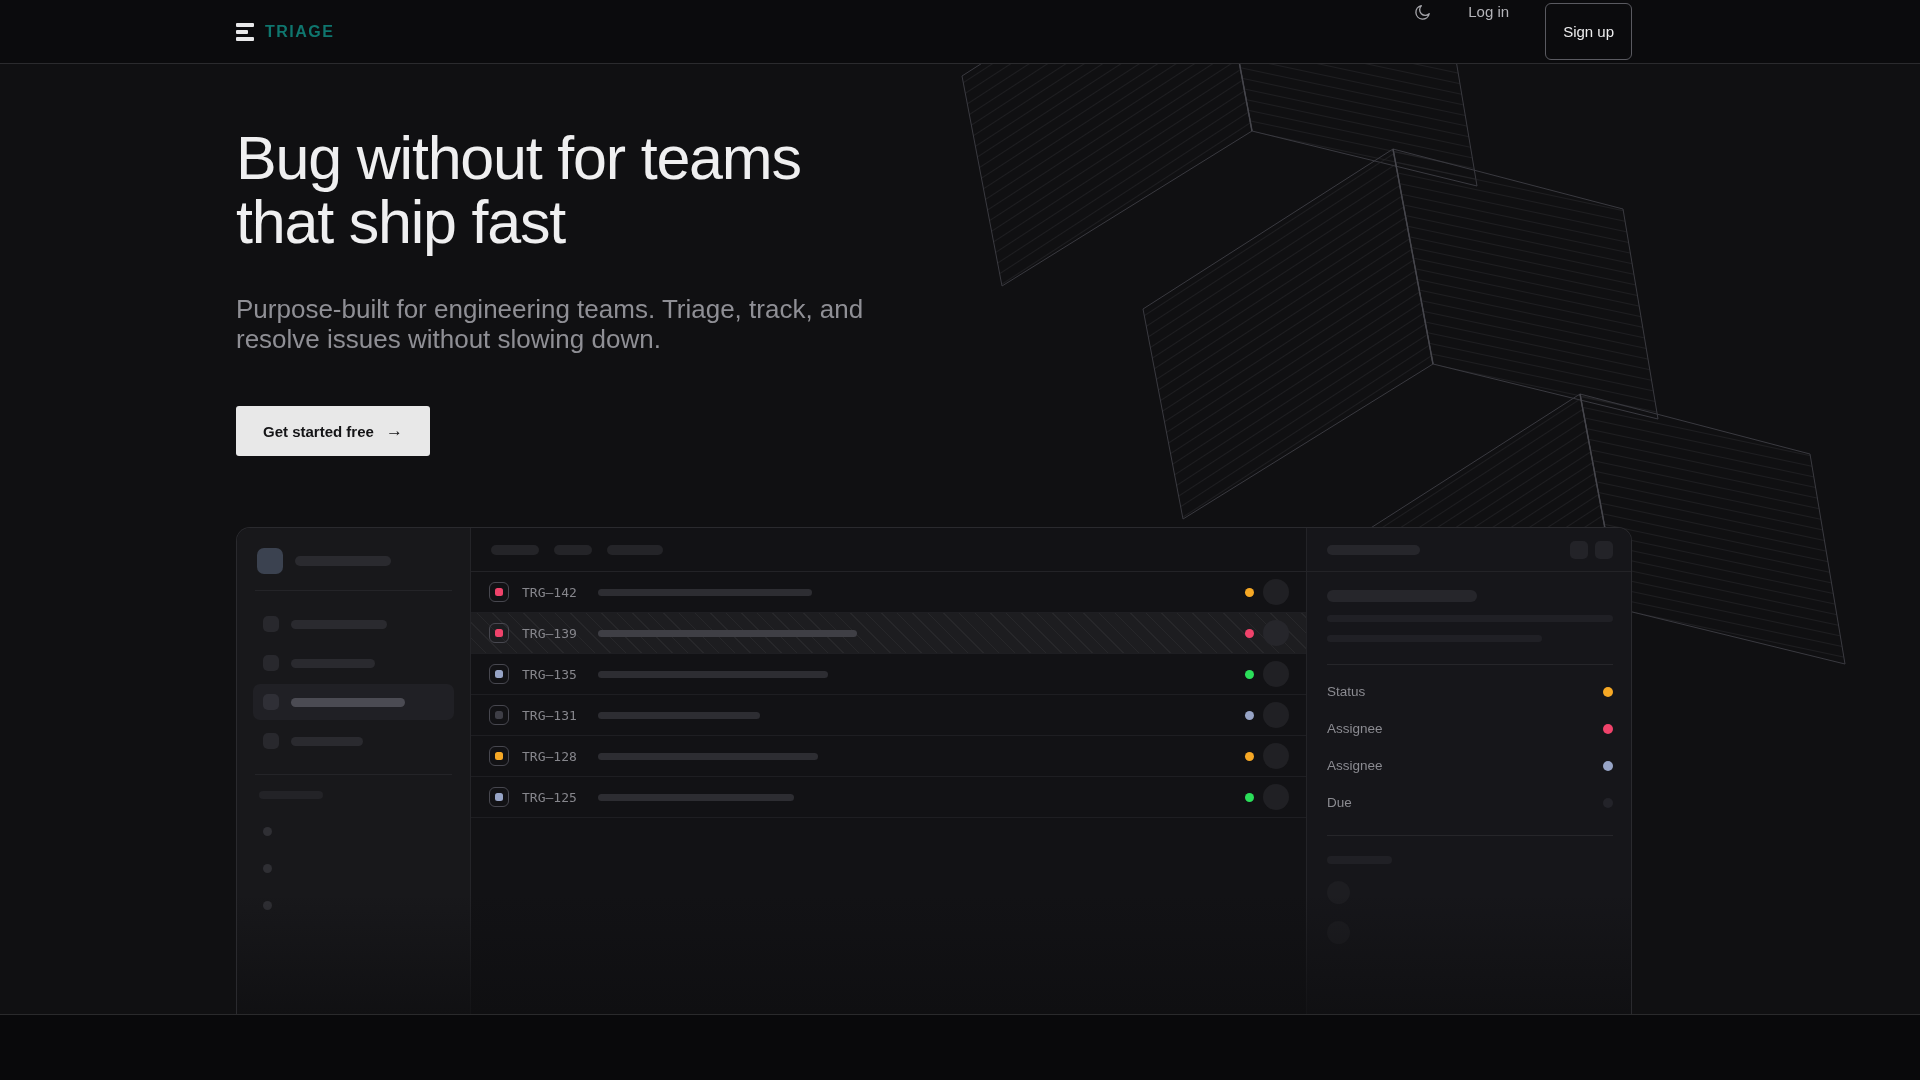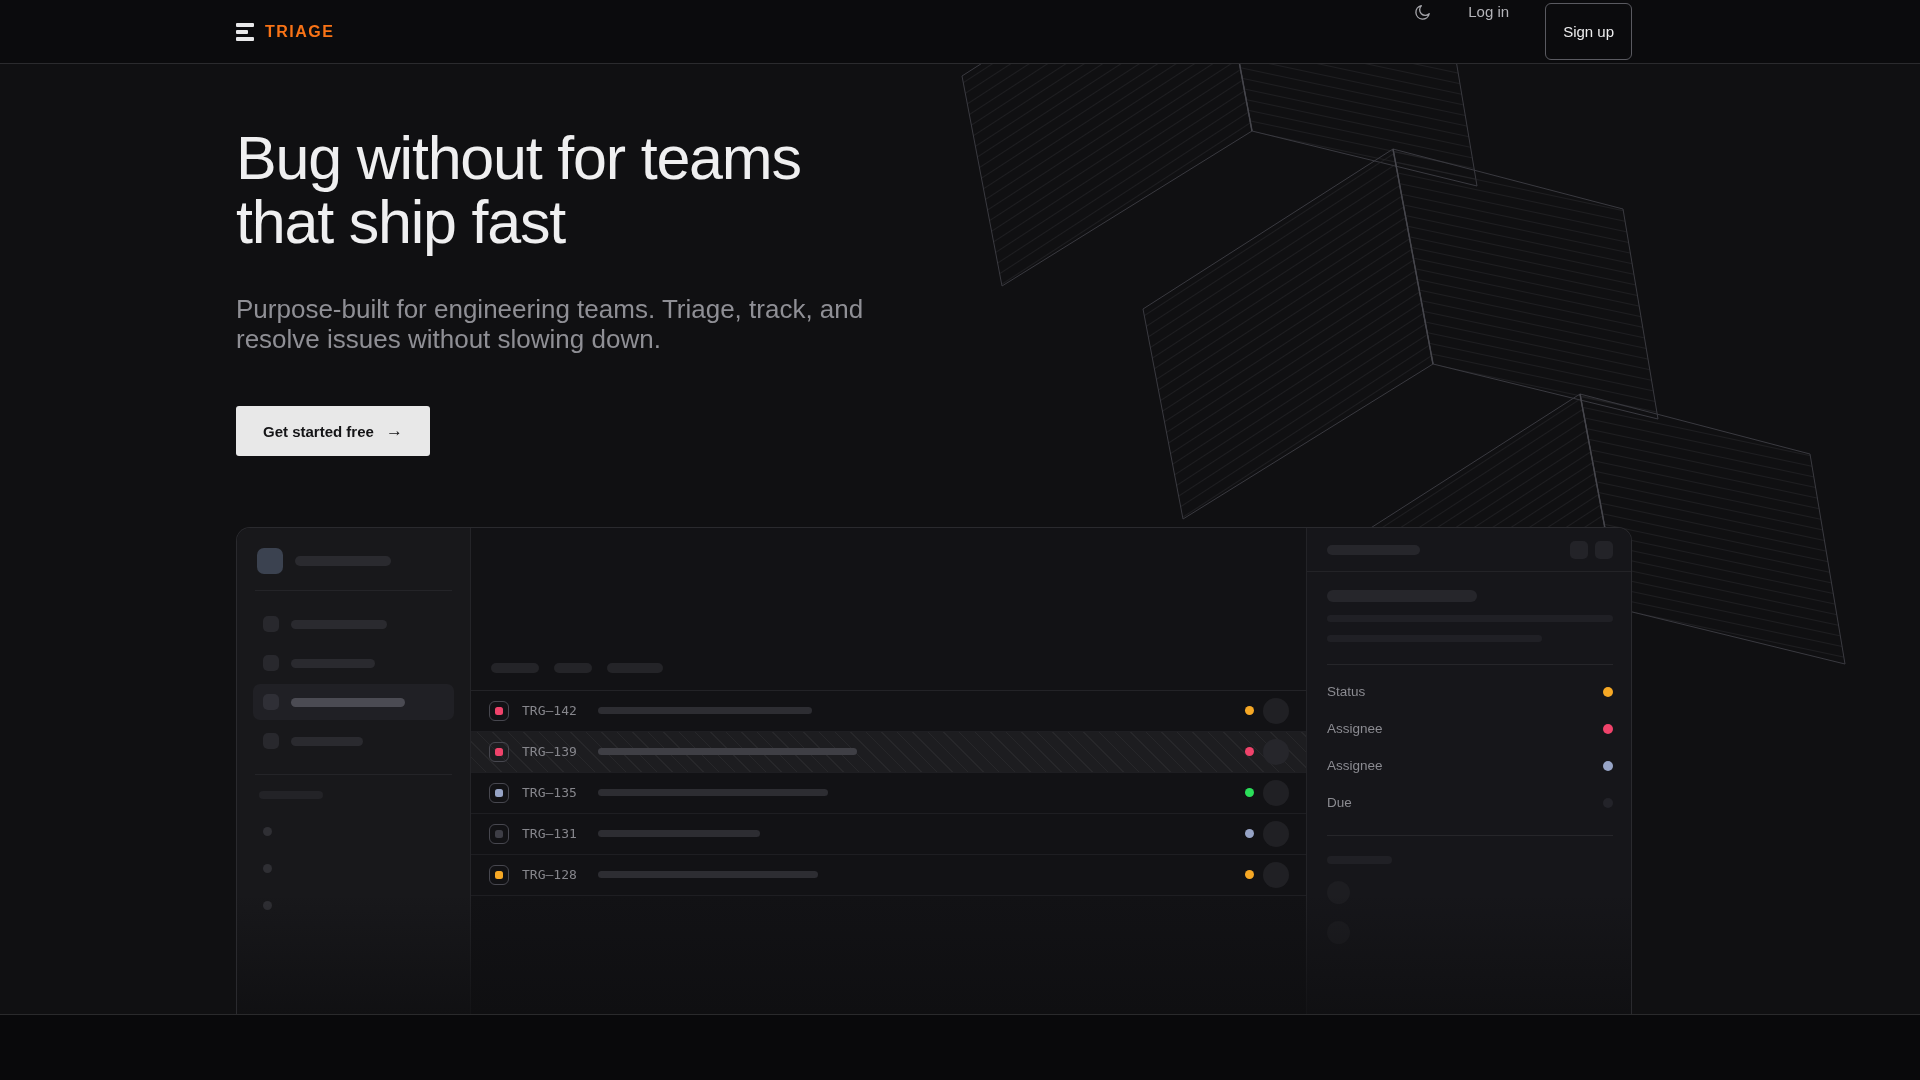--- a/index.html
+++ b/index.html
@@ -9,21 +9,21 @@
   
   .nav { position:relative; height:64px; background:#0b0b0d; border-bottom:1px solid #2b2b2e;
          display:flex; align-items:center; justify-content:space-between;
          padding:0 288px 0 236px; z-index:5; }
   .brand { display:flex; align-items:center; gap:11px; }
   .logo { display:flex; flex-direction:column; gap:3px; }
   .logo i { display:block; height:4px; border-radius:1px; background:#e9e9ea; }
   .logo i:nth-child(1){ width:18px; }
   .logo i:nth-child(2){ width:12px; }
   .logo i:nth-child(3){ width:18px; }
-  .brand-name { color:#f97316; font-size:16px; font-weight:700; letter-spacing:1.5px; }
+  .brand-name { color:#0f766e; font-size:16px; font-weight:700; letter-spacing:1.5px; }
   .nav-right { display:flex; align-items:flex-start; gap:36px; }
   .moon-btn { background:none; border:none; cursor:pointer; display:flex; align-items:center; }
   .moon-btn svg { width:19px; height:19px; stroke:#a6a6ab; fill:none; stroke-width:1.7; }
   .login { color:#b4b4b9; font-size:15px; background:none; border:none; cursor:pointer; }
   .signup { color:#ededee; font-size:15px; background:transparent; border:1px solid #5a5a60;
             border-radius:6px; padding:19px 17px; cursor:pointer; }
 
   
   .hero { position:relative; height:950px; background:#101012; overflow:hidden; }
   .decor { position:absolute; top:0; left:0; width:1920px; height:950px; pointer-events:none; }
@@ -58,21 +58,21 @@
   .side-nav { padding:12px 0; }
   .side-item { display:flex; align-items:center; gap:12px; padding:10px 10px; border-radius:7px; margin:3px 0; }
   .side-item .sq { width:16px; height:16px; border-radius:5px; background:#28282d; flex:none; }
   .side-item .pill { height:9px; }
   .side-item.active { background:#202025; }
   .side-item.active .sq { background:#2f2f36; }
   .side-label { width:64px; height:8px; border-radius:4px; background:#232327; margin:16px 6px 6px; }
   .side-dot { width:9px; height:9px; border-radius:50%; background:#2f2f34; margin:28px 0 0 10px; }
 
   
-  .m-list { width:835px; background:#121215; flex:none; display:flex; flex-direction:column;justify-content:center; }
+  .m-list { width:835px; background:#121215; flex:none; display:flex; flex-direction:column; }
   .list-head { height:44px; border-bottom:1px solid #232327; display:flex; align-items:center; gap:15px; padding:0 20px; }
   .list-head .pill { background:#242428; }
   .issue-row { height:41px; border-bottom:1px solid #1e1e22; display:flex; align-items:center;
                padding:0 17px 0 18px; cursor:pointer; }
   .issue-row.selected { background:#1d1d20;
       background-image:repeating-linear-gradient(45deg, rgba(255,255,255,0) 0 10px, rgba(255,255,255,0.045) 10px 11px); }
   .type-icon { width:20px; height:20px; border:1.5px solid #47474f; border-radius:6px; flex:none;
                display:flex; align-items:center; justify-content:center; }
   .type-icon .inner { width:8px; height:8px; border-radius:2.5px; background:var(--icon-color,#3e3e46); }
   .issue-id { font-family:"DejaVu Sans Mono", monospace; font-size:13px; color:#86868c;
@@ -271,20 +271,31 @@
               <span class="inner"></span>
             </span>
     <span class="issue-id">TRG–128</span>
     <span class="title-bar"></span>
     <span class="row-right">
       <span class="status-dot"></span>
       <span class="avatar"></span>
     </span>
   </div>
 
+  <div class="issue-row" style="--icon-color: #97a4c6; --status-color: #2bdf5a; --bar-w: 196px;">
+    <span class="type-icon">
+              <span class="inner"></span>
+            </span>
+    <span class="issue-id">TRG–125</span>
+    <span class="title-bar"></span>
+    <span class="row-right">
+      <span class="status-dot"></span>
+      <span class="avatar"></span>
+    </span>
+  </div>
 </div>
     </div>
 
     <div class="m-detail">
       <div class="det-head">
         <span class="pill"></span>
         <span class="det-actions">
           <span class="sq"></span>
           <span class="sq"></span>
         </span>

